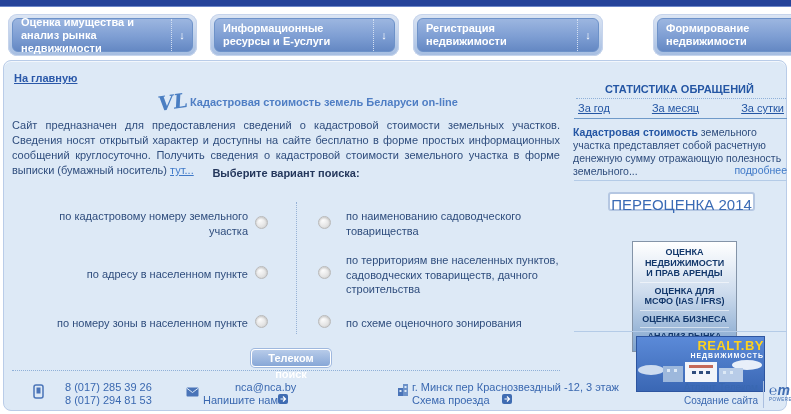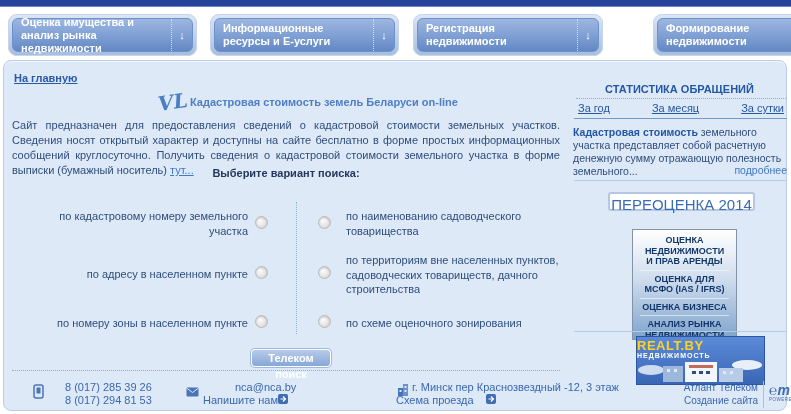--- a/index.html
+++ b/index.html
@@ -46,26 +46,26 @@
   .stats-dot{left:576px;top:98px;width:210px;}
   .stats-links{left:578px;top:102px;width:206px;display:flex;justify-content:space-between;font-size:11px;}
   .stats-links span{color:#2456a4;text-decoration:underline;}
   .stats-line{left:574px;top:118px;width:213px;height:0;border-top:1px solid #6f9ac9;}
   .side-info{left:573px;top:126px;width:214px;font-size:10.5px;line-height:13px;color:#2f4d7d;}
   .side-info b{color:#2456a4;}
   .more{left:573px;top:164px;width:214px;text-align:right;font-size:10.5px;color:#3f79c8;}
   .side-line{height:0;border-top:1px solid #b4cbe7;}
   .reval{left:608px;top:192px;width:147px;height:19px;background:#fff;border:2px solid #b5c7e2;border-radius:3px;
          box-sizing:border-box;text-align:center;font-size:15px;line-height:21px;color:#3a6bb5;}
-  .services{left:632px;top:229px;width:105px;height:111px;box-sizing:border-box;border:1px solid #8494a8;
+  .services{left:632px;top:241px;width:105px;height:111px;box-sizing:border-box;border:1px solid #8494a8;
          background:linear-gradient(180deg,#ffffff 0%,#cfddee 45%,#7fa3cc 100%);padding:2px 7px;}
   .service{font-size:9px;font-weight:bold;line-height:10.5px;color:#12376b;text-align:center;padding:3px 1px;}
   .service + .service{border-top:1px solid rgba(255,255,255,.55);}
-  .realt{left:636px;top:336px;width:129px;height:49px;box-sizing:border-box;border:1px solid #2d55a0;
-         background:linear-gradient(#5b8ad8,#3a67b4);overflow:hidden;text-align:left;}
+  .realt{left:636px;top:336px;width:129px;height:56px;box-sizing:border-box;border:1px solid #2d55a0;
+         background:linear-gradient(#5b8ad8,#3a67b4);overflow:hidden;text-align:right;}
   .realt-title{font-size:13px;font-weight:bold;color:#ffd21e;letter-spacing:.5px;line-height:13px;margin-top:2px;}
   .realt-sub{font-size:7px;font-weight:bold;color:#fff;letter-spacing:1px;line-height:8px;}
   
   .ftext{font-size:11px;color:#3a68b0;line-height:13px;}
   .credits{left:640px;top:381px;width:118px;text-align:right;font-size:10px;color:#3a68b0;line-height:13px;}
   .cred-div{left:763px;top:381px;height:27px;width:0;border-left:1px solid #aabfdf;}
   .powered{left:769px;top:383px;width:30px;color:#3f6cb2;}
   .powered .em{font-size:14px;font-weight:bold;font-style:italic;line-height:14px;}
   .powered .pw{font-size:4.5px;letter-spacing:.5px;}
   .icon{display:inline-block;}
@@ -214,21 +214,21 @@
   <span class="abs icon" style="left:397px;top:382px;">
     <svg width="12" height="13">
         <rect x="1" y="5" width="5" height="8" fill="#4a74b8"></rect>
         <rect x="6" y="1" width="5" height="12" fill="#6d92c9"></rect>
         <rect x="7.5" y="3" width="2" height="2" fill="#dde9f6"></rect>
         <rect x="7.5" y="7" width="2" height="2" fill="#dde9f6"></rect>
         <rect x="2.5" y="7" width="2" height="2" fill="#dde9f6"></rect>
       </svg>
   </span>
   <div class="abs ftext" style="left:412px;top:381px;">г. Минск пер Краснозвездный -12, 3 этаж</div>
-  <div class="abs ftext" style="left:396px;top:394px;display:flex;align-items:center;gap:12px;justify-content:center;">
+  <div class="abs ftext" style="left:412px;top:394px;display:flex;align-items:center;gap:12px;justify-content:center;">
     <span>Схема проезда</span>
     <span class="icon">
       <svg width="10" height="10">
           <rect width="10" height="10" rx="2" fill="#3f6cb2"></rect>
           <path d="M2.5 5 H7 M5 2.5 L7.5 5 L5 7.5" stroke="#fff" stroke-width="1.2" fill="none"></path>
         </svg>
     </span>
   </div>
 
   <div class="abs credits">

